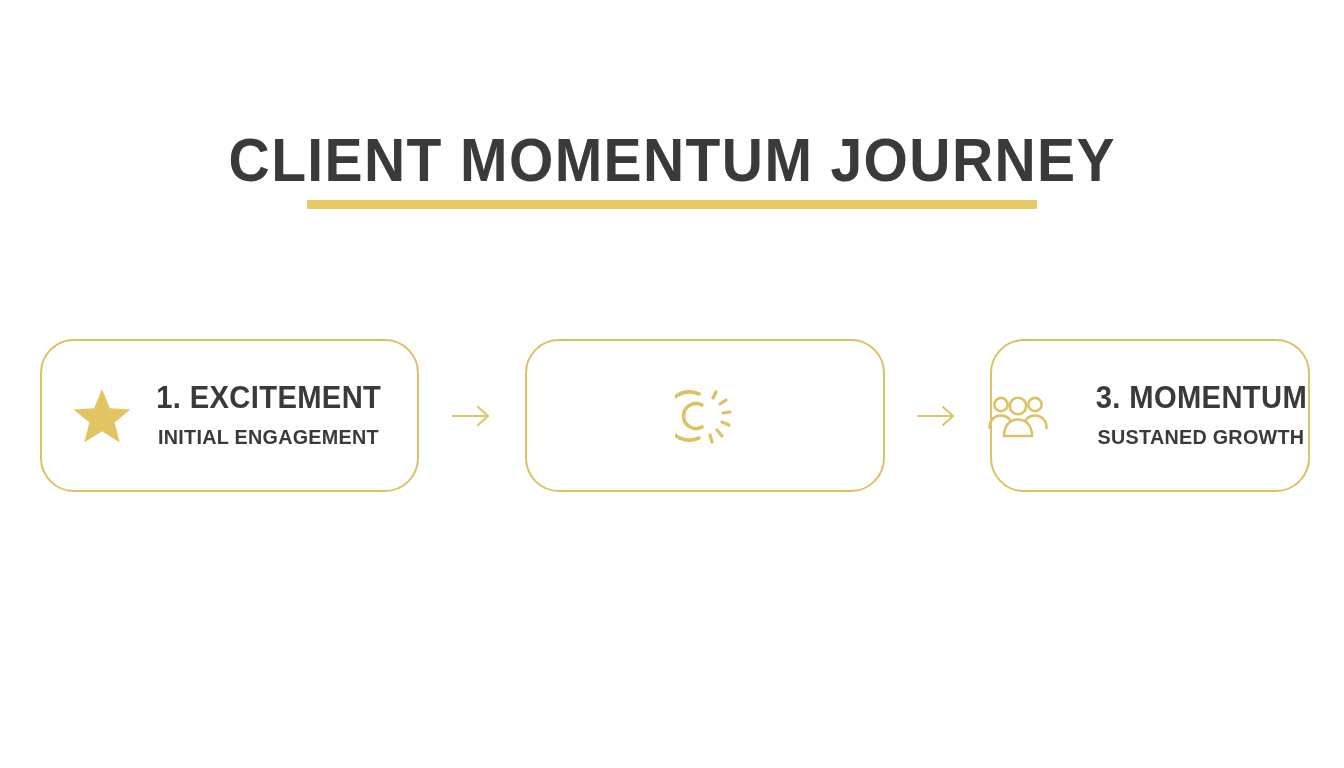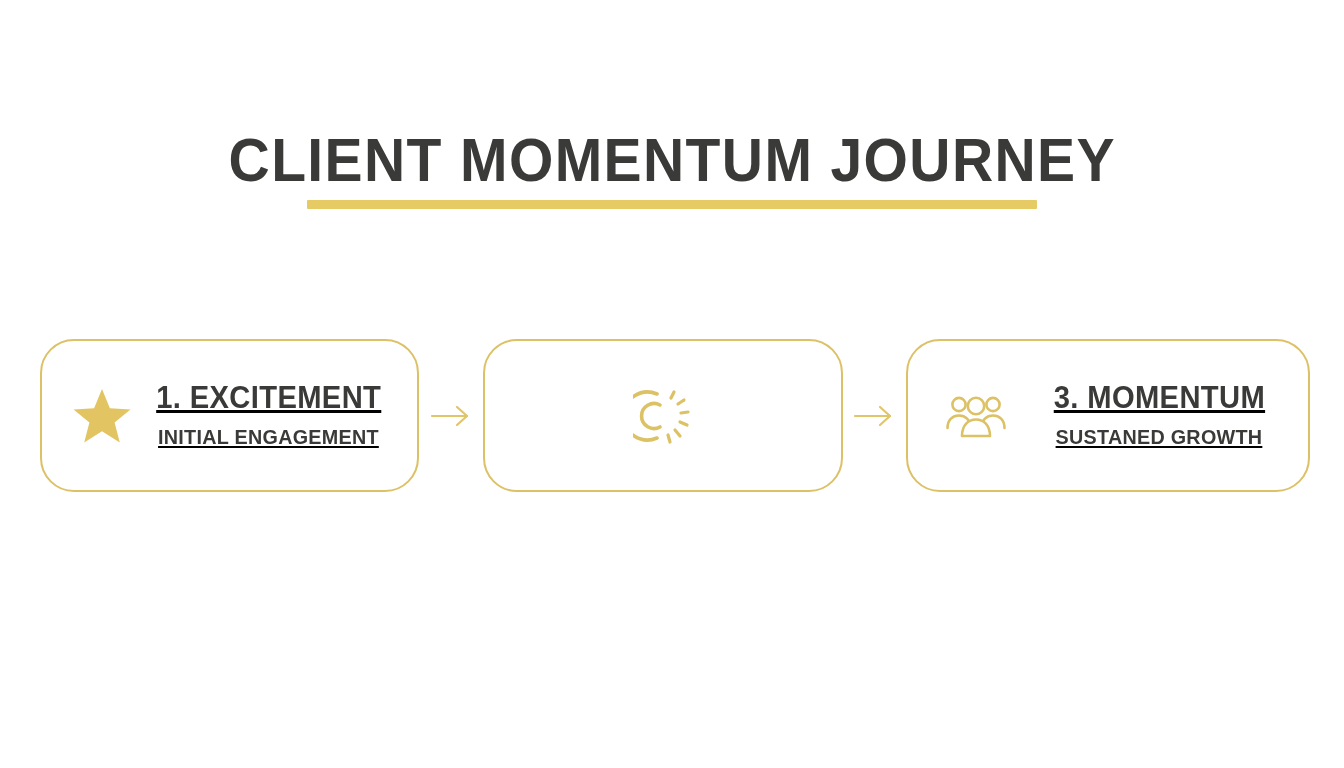--- a/index.html
+++ b/index.html
@@ -64,25 +64,24 @@
     box-sizing: border-box;
     height: 153px;
     border: 2px solid #ddc166;
     border-radius: 34px;
     background: #ffffff;
     display: flex;
     align-items: center;
     justify-content: center;
     gap: 16px;
     padding: 0 22px;
-    text-decoration: underline;
   }
   .card-1 { width: 379px; }
   .card-2 { width: 360px; }
-  .card-3 { width: 404px; gap: 40px; }
+  .card-3 { width: 320px; gap: 40px; }
 
   .card-icon {
     flex: 0 0 auto;
     width: 62px;
     height: 62px;
     display: flex;
     align-items: center;
     justify-content: center;
   }
 

